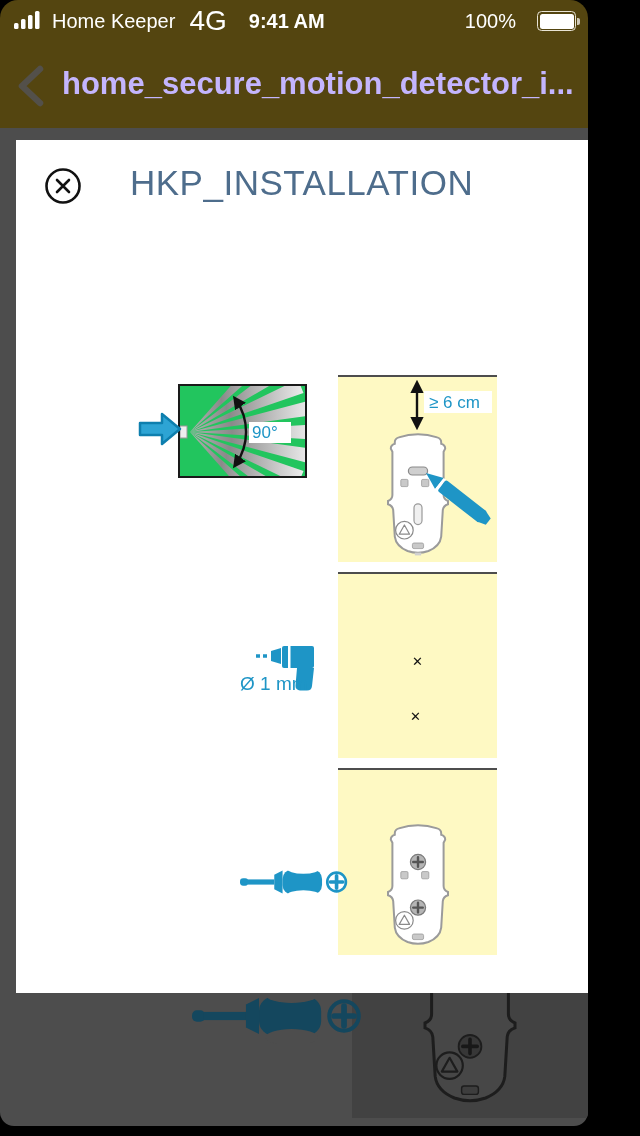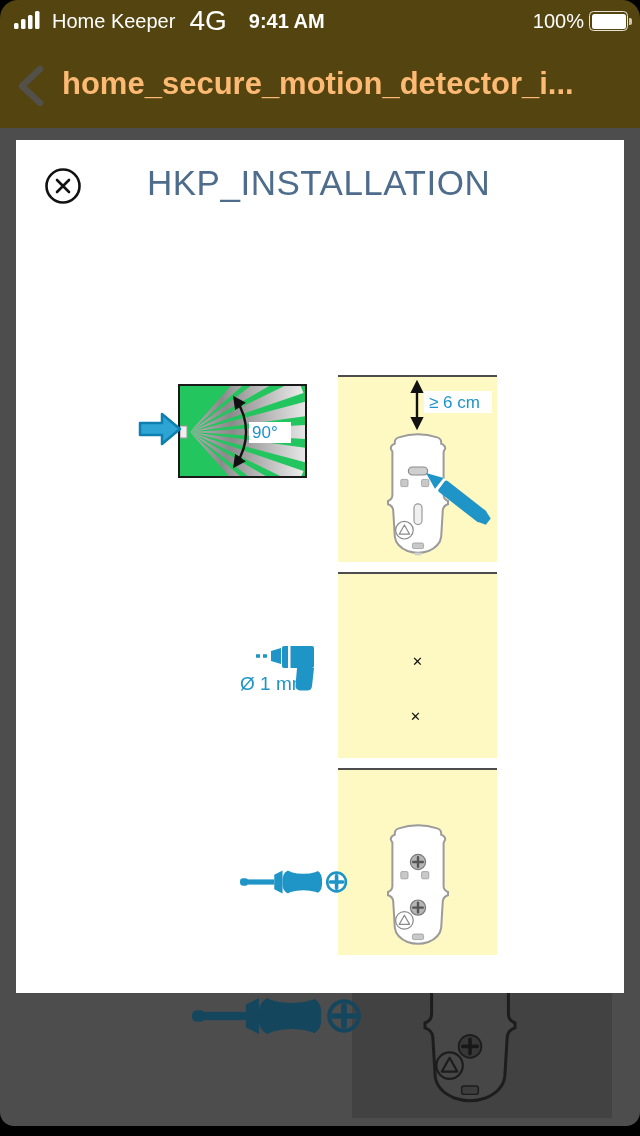--- a/index.html
+++ b/index.html
@@ -1,44 +1,44 @@
 <!DOCTYPE html>
 <html><head>
 <meta charset="utf-8">
 <style>
   html,body{margin:0;padding:0;background:#000;}
   body{width:640px;height:1136px;position:relative;font-family:"Liberation Sans","DejaVu Sans",sans-serif;-webkit-font-smoothing:antialiased;}
-  .screen{position:absolute;inset:0;width:640px;height:1136px;background:#000;border-radius:18px;overflow:hidden;}
+  .screen{position:absolute;inset:0;width:588px;height:1136px;background:#000;border-radius:18px;overflow:hidden;}
 
   
   .statusbar{position:absolute;top:0;left:0;right:0;height:42px;background:#544510;color:#fff;display:flex;align-items:center;}
   .sb-left{display:flex;align-items:center;gap:8px;margin-left:14px;}
   .carrier{font-size:20px;}
   .network{font-size:28px;margin-left:6px;}
   .time{font-size:20px;font-weight:700;margin-left:14px;}
-  .sb-right{position:absolute;right:12px;top:0;height:42px;display:flex;align-items:center;gap:5px;}
+  .sb-right{position:absolute;right:12px;top:0;height:42px;display:flex;align-items:center;gap:21px;}
   .batt-pct{font-size:20px;}
   .batt{position:relative;width:37px;height:18px;border:1.5px solid #e8e3d5;border-radius:4.5px;}
   .batt-fill{position:absolute;inset:1.5px;background:#fff;border-radius:2.5px;}
   .batt-nub{position:absolute;right:-5px;top:5.5px;width:3px;height:7px;background:#cfc9b8;border-radius:0 2px 2px 0;}
 
   .navbar{position:absolute;top:42px;left:0;right:0;height:86px;background:#544510;}
   .back-btn{position:absolute;left:14px;top:22px;width:32px;height:44px;}
-  .nav-title{position:absolute;left:62px;top:24px;right:10px;font-size:31px;font-weight:600;color:#fdba74;white-space:nowrap;overflow:hidden;}
+  .nav-title{position:absolute;left:62px;top:24px;right:10px;font-size:31px;font-weight:600;color:#c4b5fd;white-space:nowrap;overflow:hidden;}
 
   
   .backdrop{position:absolute;top:128px;left:0;right:0;height:998px;background:#4d4d4d;border-radius:0 0 14px 14px;overflow:hidden;}
   .dim-panel{position:absolute;left:352px;top:400px;width:260px;height:590px;background:#424242;}
   .dim-device{position:absolute;left:58px;bottom:8px;}
   .dim-screwdriver{position:absolute;left:192px;top:860px;}
 
   
   .modal{position:absolute;left:16px;top:140px;width:608px;height:853px;background:#fff;}
   .close-btn{position:absolute;left:28px;top:27px;width:38px;height:38px;background:none;border:none;padding:0;cursor:pointer;}
-  .modal-title{position:absolute;left:131px;top:23px;font-size:35px;font-weight:400;color:#4e6d8c;letter-spacing:0.5px;}
+  .modal-title{position:absolute;left:114px;top:23px;font-size:35px;font-weight:400;color:#4e6d8c;letter-spacing:0.5px;}
 
   .figure-angle{position:absolute;left:162px;top:244px;width:129px;height:94px;border:2px solid #1a1a1a;background:#22c55e;box-sizing:border-box;}
   .blue-arrow{position:absolute;left:120px;top:270px;}
 
   .panel{position:absolute;left:322px;width:159px;background:#fef9c3;border-top:2px solid #4d4d4d;box-sizing:border-box;}
   .panel1{top:235px;height:187px;}
   .panel2{top:432px;height:186px;}
   .panel3{top:628px;height:187px;}
 
   .drill-wrap{position:absolute;left:238px;top:503px;}

